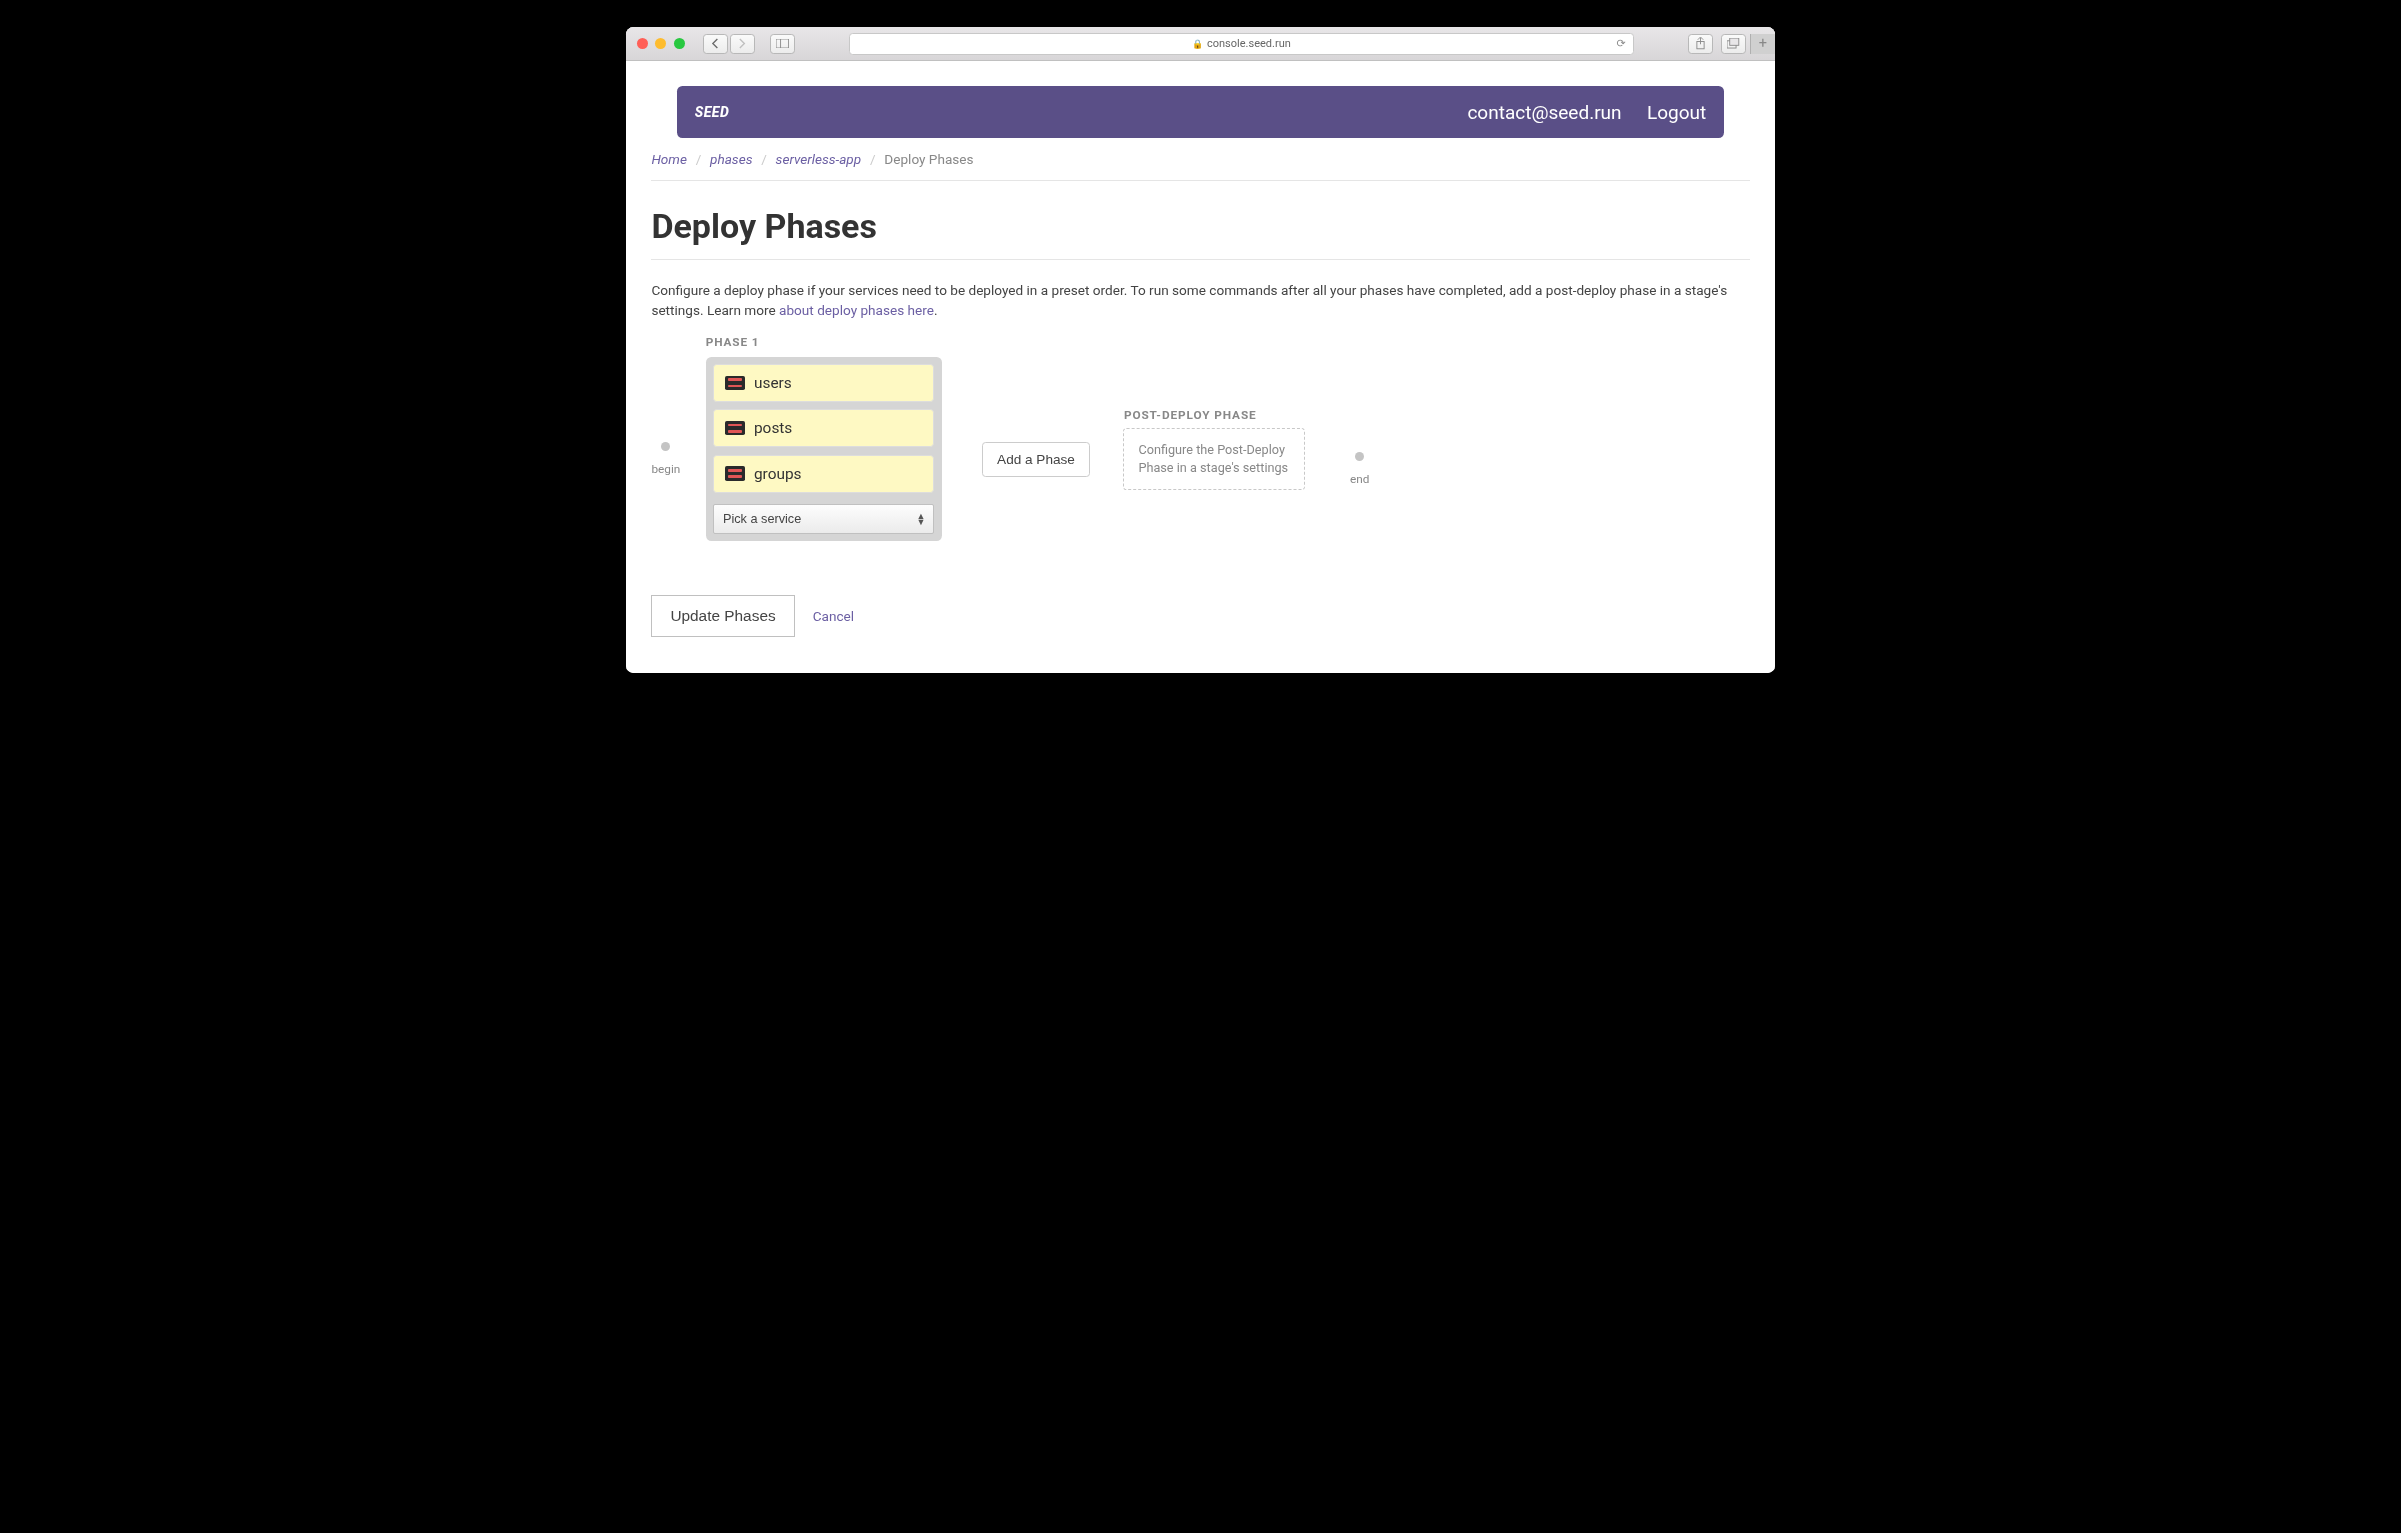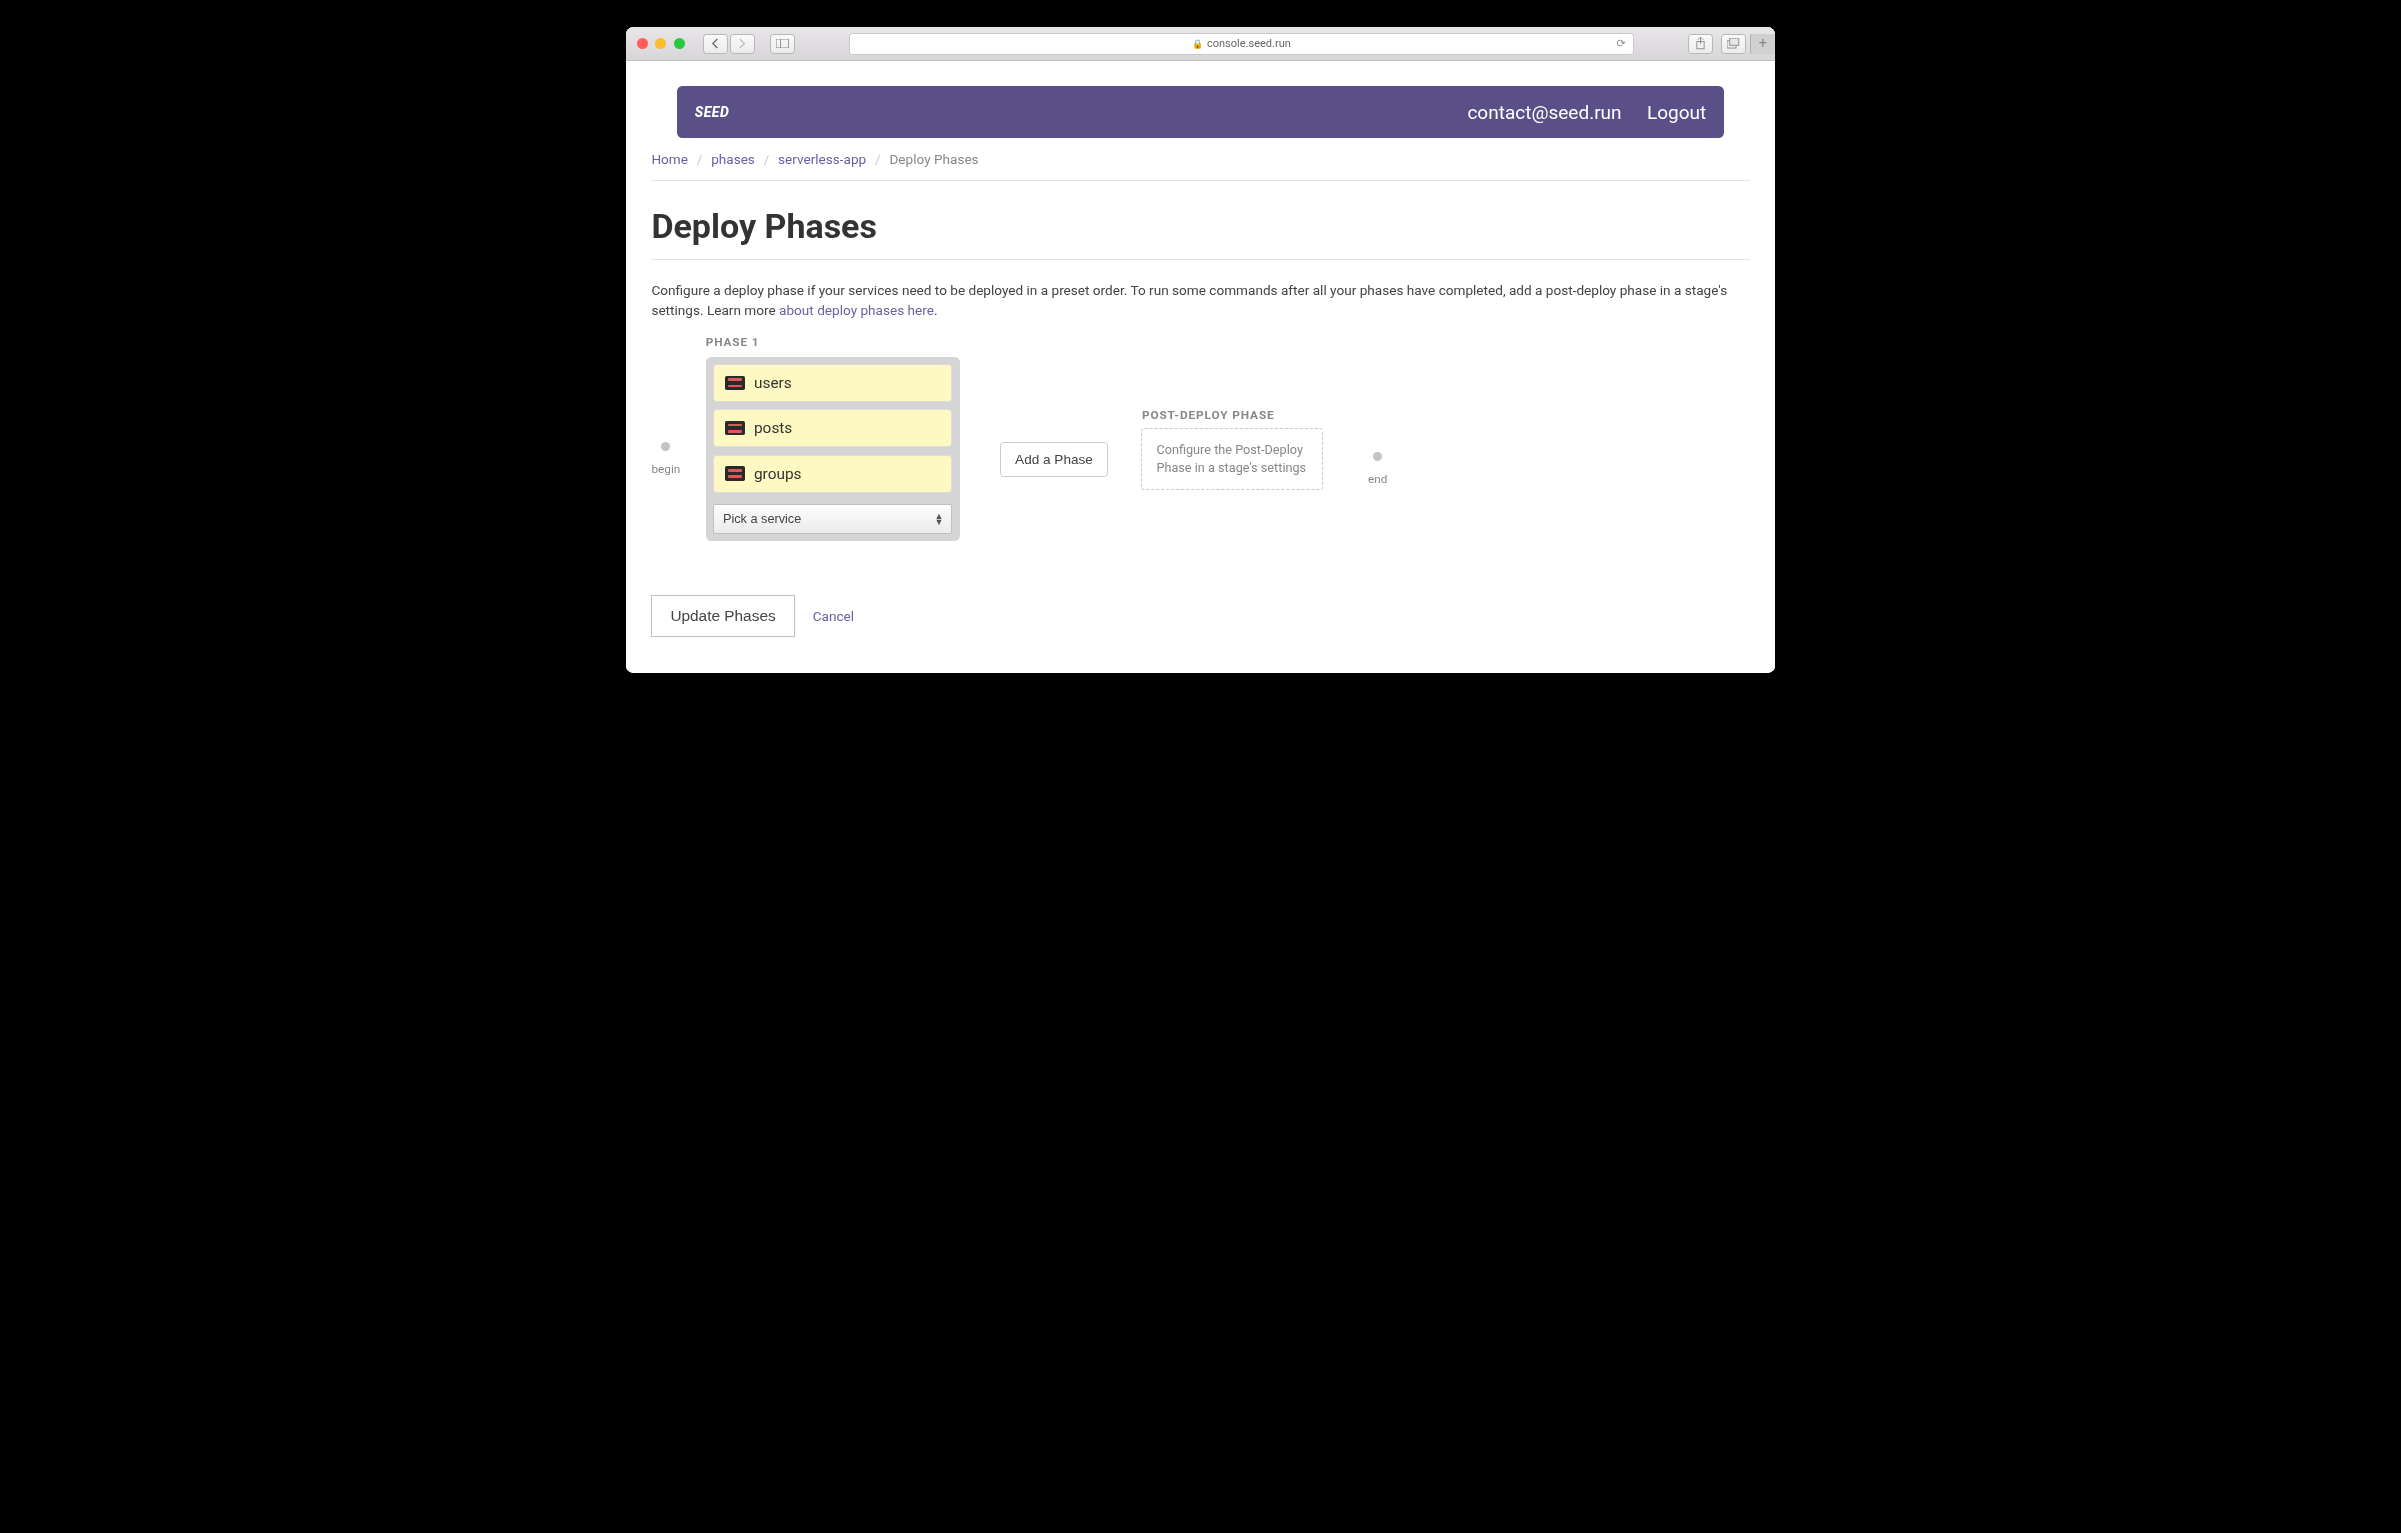--- a/index.html
+++ b/index.html
@@ -164,20 +164,21 @@
     }
     .breadcrumb {
       padding: 12.7px 0;
       border-bottom: 0.9px solid #e5e5e5;
       font-size: 13.6px;
       color: #888;
     }
     .breadcrumb a {
       color: #6b5fa3;
       text-decoration: none;
+      font-style: italic;
     }
     .breadcrumb .sep {
       color: #ccc;
       margin: 0 5.4px;
     }
     .breadcrumb .current {
       color: #888;
     }
     .page-title {
       font-size: 34px;
@@ -218,21 +219,21 @@
     }
     .marker-label {
       font-size: 11.8px;
       color: #888;
       margin-top: 11px;
     }
     .phase-box {
       background: #d5d5d5;
       border-radius: 5.4px;
       padding: 7.3px;
-      width: 254px;
+      width: 236px;
       margin: 0 25.4px;
       position: relative;
       z-index: 1;
     }
     .phase-header {
       font-size: 11.8px;
       font-weight: 700;
       color: #888;
       letter-spacing: 0.9px;
       position: absolute;

